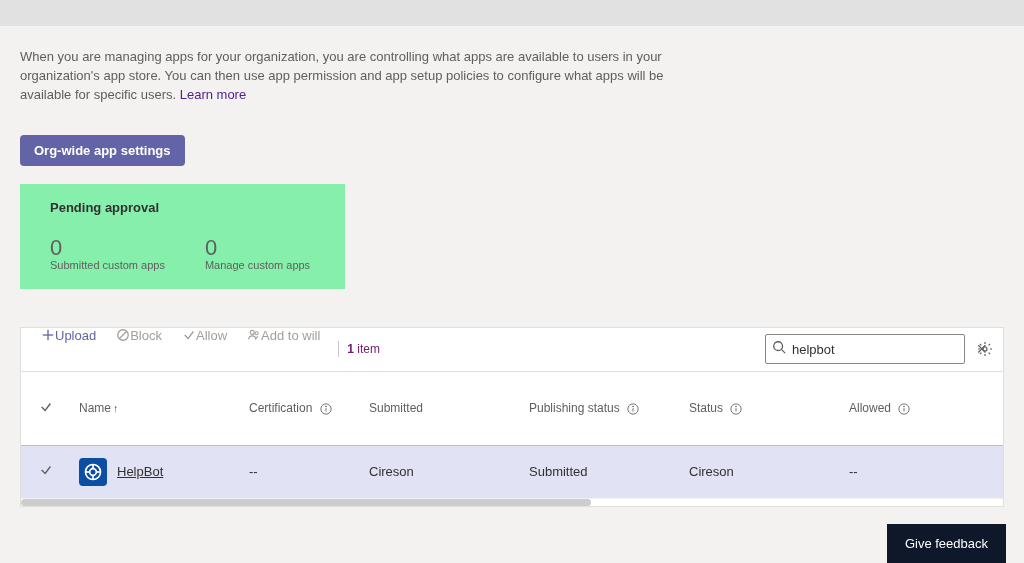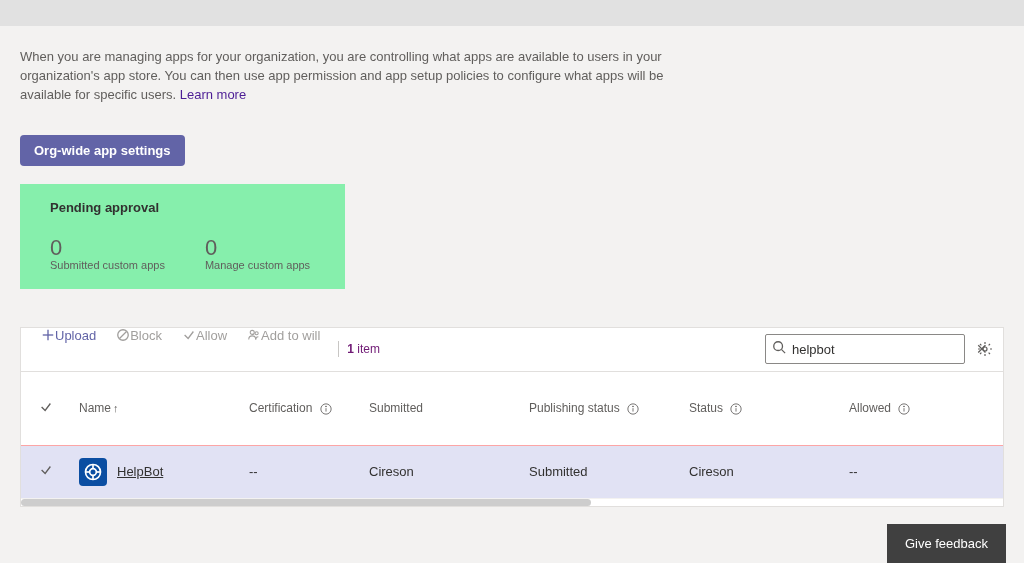--- a/index.html
+++ b/index.html
@@ -39,21 +39,21 @@
   .info-ic svg { width:12px; height:12px; stroke:#605e5c; fill:none; }
   tbody tr.selected { background: #e1e2f4; }
   tbody td { font-size: 13px; padding: 12px 8px; color: #323130; }
   .check-ic svg { width:14px; height:14px; stroke:#605e5c; fill:none; }
   .app-cell { display:flex; align-items:center; gap:10px; }
   .app-icon { width:28px; height:28px; border-radius:4px; background:#0b4ea2; display:flex; align-items:center; justify-content:center; }
   .app-icon svg { width:20px; height:20px; }
   .app-name { color:#323130; text-decoration: underline; cursor:pointer; }
   .scroll-ind { height:8px; background:#fff; border-top:1px solid #f3f2f1; position:relative; }
   .scroll-ind::after { content:""; position:absolute; left:0; top:0; height:100%; width:58%; background:#cdcdcd; border-radius:4px; }
-  .feedback { position: fixed; bottom: 0; right: 18px; background: #404040; color: #fff; font-size: 13px; padding: 12px 18px; cursor: pointer; }
+  .feedback { position: fixed; bottom: 0; right: 18px; background: #0f172a; color: #fff; font-size: 13px; padding: 12px 18px; cursor: pointer; }
 </style>
 </head>
 <body>
 
 <div class="topbar"></div>
 
 <div class="page">
   <p class="desc">
     <span>When you are managing apps for your organization, you are controlling what apps are available to users in your organization's app store. You can then use app permission and app setup policies to configure what apps will be available for specific users. </span><a href="#">Learn more</a>
   </p>

